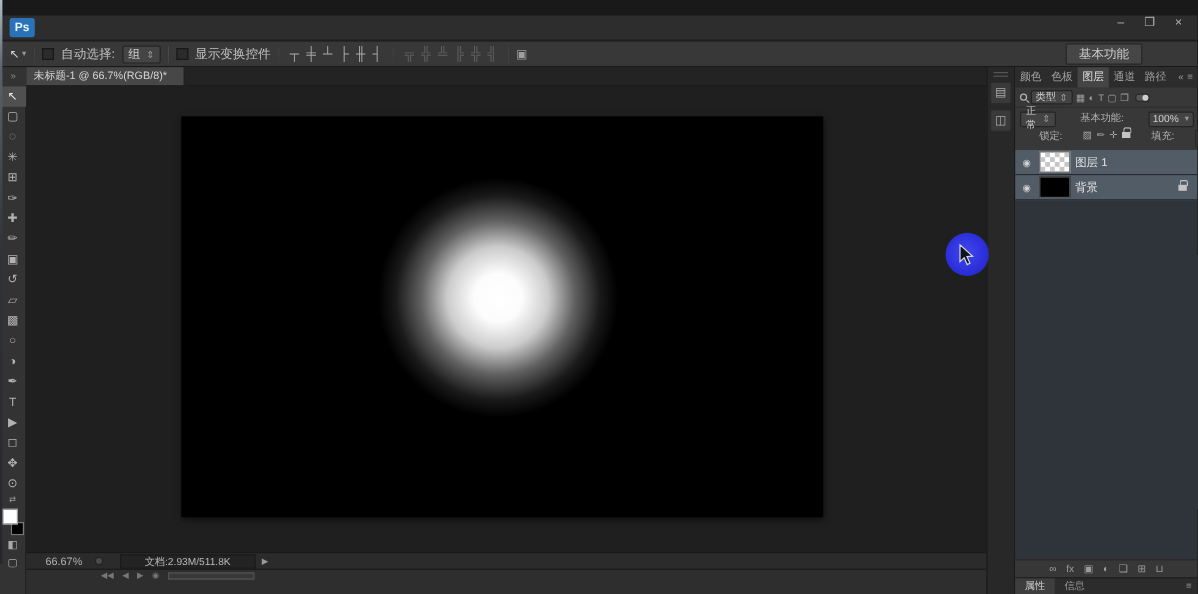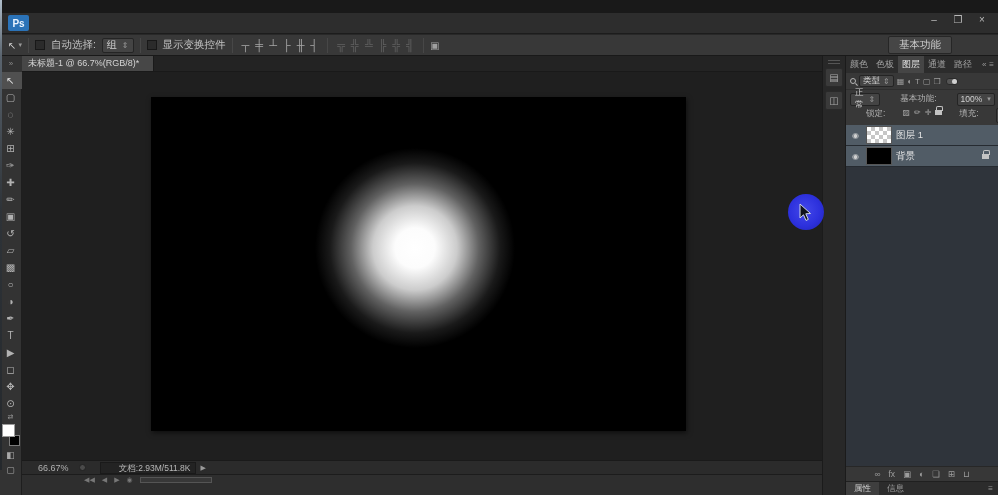--- a/index.html
+++ b/index.html
@@ -54,21 +54,21 @@
 
   
   .cursor-circle { position:absolute; left:788px; top:194px; width:36px; height:36px; border-radius:50%; z-index:40;
     background:radial-gradient(circle at 46% 46%, #4348ea 0%, #2d31dd 55%, #2326c0 88%, rgba(35,38,192,0.25) 100%); }
   .cursor-arrow { position:absolute; left:799px; top:203px; z-index:41; }
 
   
   .statusbar { position:absolute; left:22px; top:460px; width:800px; height:14px; background:#2b2b2b; border-top:1px solid #1a1a1a; display:flex; align-items:center; font-size:9px; color:#b0b0b0; }
   .zoom-field { margin-left:16px; }
   .status-knob { width:7px; height:7px; border-radius:50%; background:#4a4a4a; border:1px solid #222; margin-left:10px; }
-  .doc-info { margin-left:14px; background:#232323; border:1px solid #1a1a1a; padding:0 4px; height:12px; line-height:10px; font-size:8.5px; color:#b8b8b8; min-width:96px; text-align:right; }
+  .doc-info { margin-left:14px; background:#232323; border:1px solid #1a1a1a; padding:0 20px; height:12px; line-height:10px; font-size:8.5px; color:#b8b8b8; min-width:96px; text-align:left; }
   .doc-expand { margin-left:5px; font-size:7px; color:#999; }
 
   
   .timeline { position:absolute; left:22px; top:474px; width:800px; height:21px; background:#2e2e2e; border-top:1px solid #1c1c1c; overflow:hidden; }
   .tl-tabs { display:flex; height:12px; padding-left:6px; }
   .tl-tab { padding:0 8px; color:#7f868c; line-height:12px; font-size:8.5px; white-space:nowrap; }
   .tl-tab.active { background:#404040; color:#cfcfcf; }
   .tl-content { height:9px; display:flex; gap:7px; padding-left:62px; color:#777; font-size:7px; overflow:hidden; align-items:center; }
   .tl-combo { width:72px; height:6px; border:1px solid #555; background:#383838; }
 

